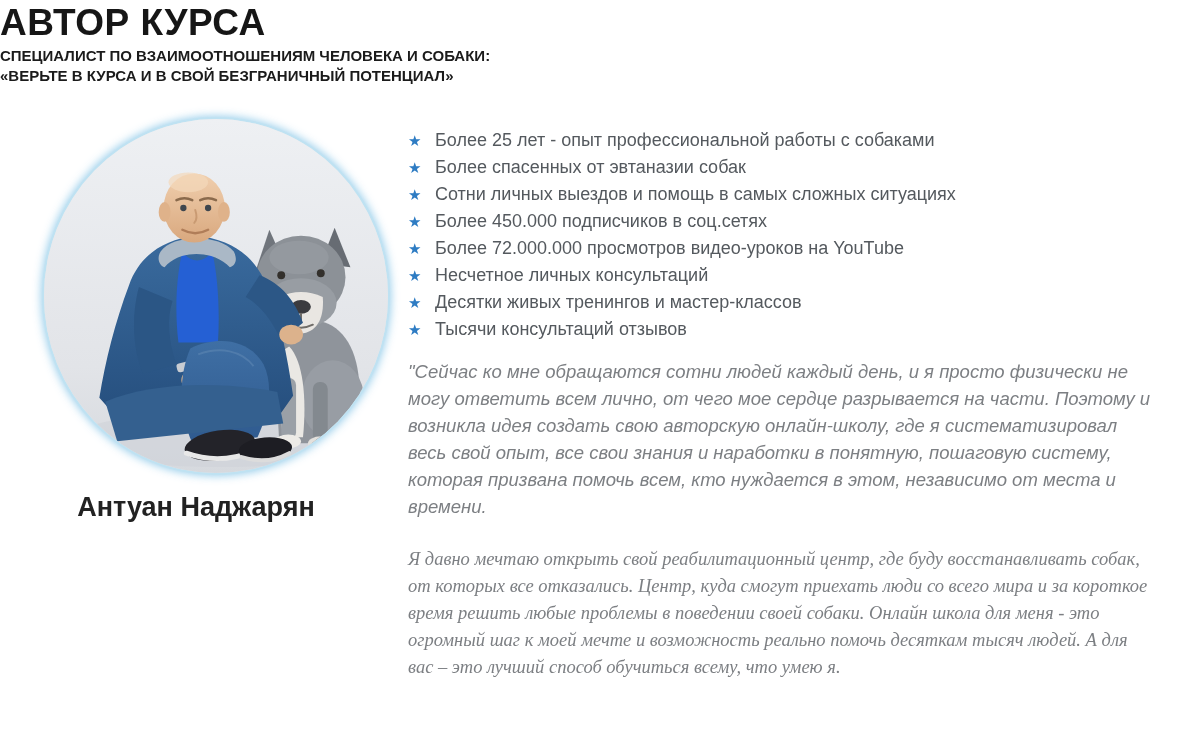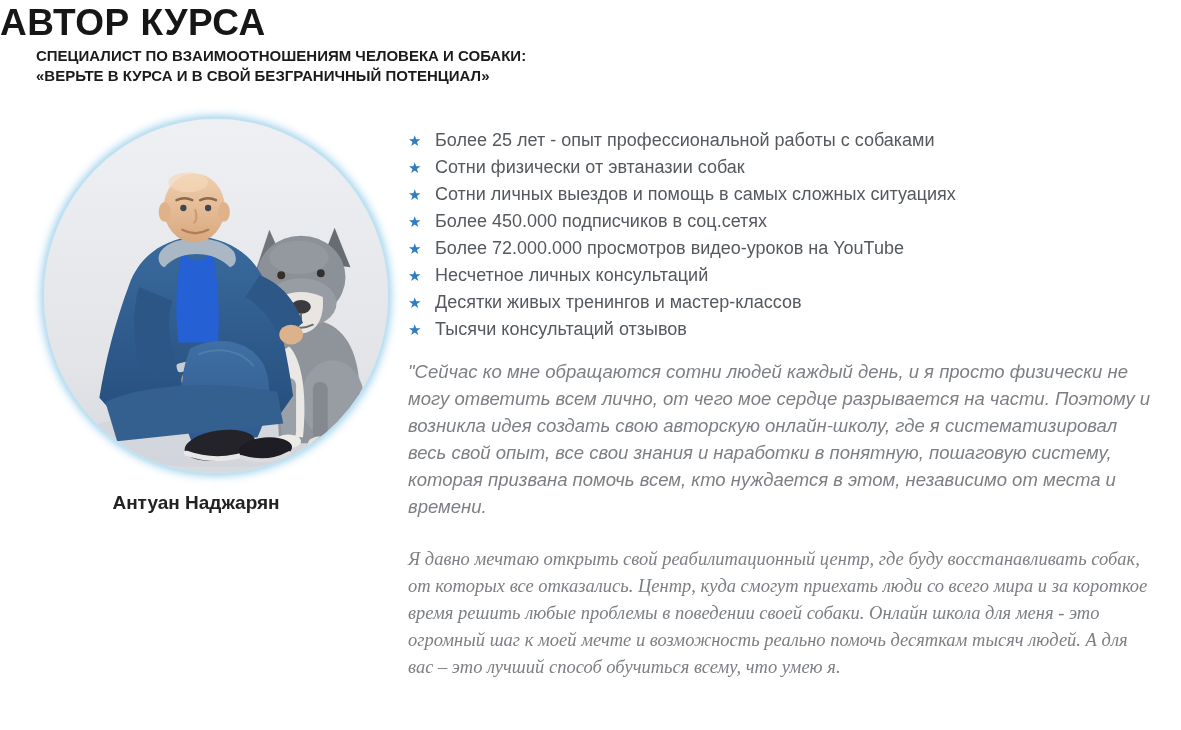--- a/index.html
+++ b/index.html
@@ -17,21 +17,20 @@
     line-height: 40px;
     font-weight: 700;
     color: #161616;
     letter-spacing: 0.5px;
   }
   .subtitle {
     font-size: 15px;
     line-height: 20px;
     font-weight: 700;
     color: #1b1b1b;
-    padding-left: 36px;
   }
   .subtitle-block { margin-top: 3px; }
 
   
   .main { display: flex; margin-top: 31px; }
   .left-col { width: 392px; flex: 0 0 392px; }
   .right-col { flex: 1; padding: 10px 30px 0 16px; }
 
   
   .photo-frame {
@@ -40,21 +39,21 @@
     border-radius: 50%;
     border: 2px solid #bfe2f2;
     box-shadow: 0 0 9px 1px rgba(135,198,232,0.85), inset 0 0 14px rgba(150,205,235,0.30);
     overflow: hidden;
     background: #e8eaee;
   }
   .photo-frame svg { display: block; width: 100%; height: 100%; }
   .author-name {
     margin-top: 17px;
     text-align: center;
-    font-size: 19px;
+    font-size: 27px;
     font-weight: 700;
     color: #222222;
   }
 
   
   .achievements { list-style: none; }
   .achievements li {
     display: flex;
     align-items: baseline;
     font-size: 18px;
@@ -182,21 +181,21 @@
 
     <section class="right-col">
 
       <ul class="achievements">
         <li>
             <span class="star">★</span>
             <span>Более 25 лет - опыт профессиональной работы с собаками</span>
           </li>
         <li>
             <span class="star">★</span>
-            <span>Сотни физически от эвтаназии собак</span>
+            <span>Более спасенных от эвтаназии собак</span>
           </li>
         <li>
             <span class="star">★</span>
             <span>Сотни личных выездов и помощь в самых сложных ситуациях</span>
           </li>
         <li>
             <span class="star">★</span>
             <span>Более 450.000 подписчиков в соц.сетях</span>
           </li>
         <li>

